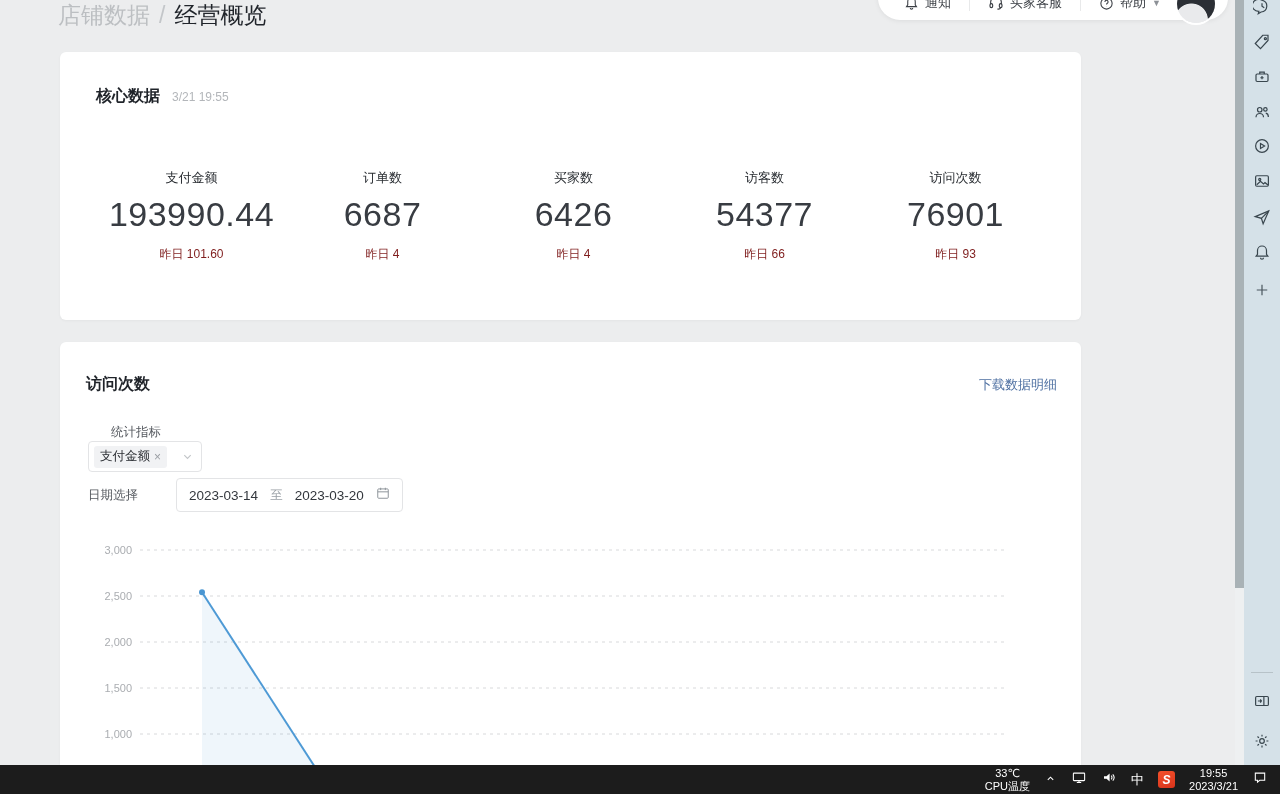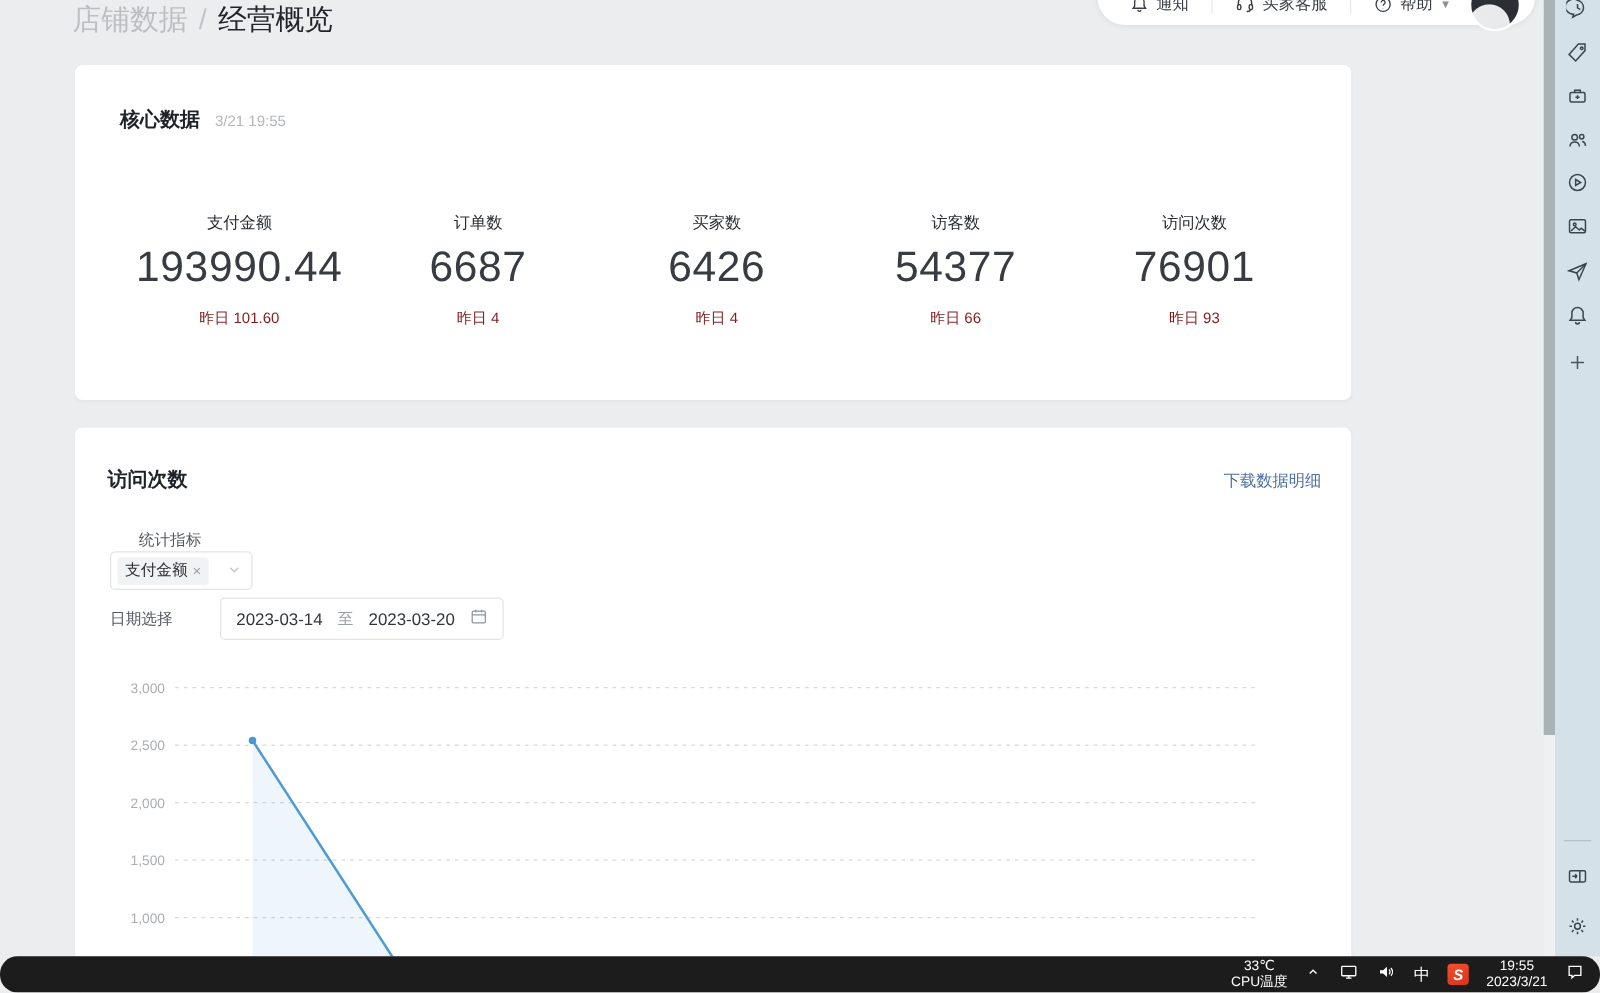--- a/index.html
+++ b/index.html
@@ -62,21 +62,21 @@
   
   .scroll-track { position:absolute; left:1235px; top:0; width:9px; height:765px; background:#eef0f1; z-index:5; }
   .scroll-thumb { position:absolute; left:1235px; top:0; width:9px; height:588px; background:#a9b2b6; z-index:6; }
   .tool-rail { position:absolute; left:1244px; top:0; width:36px; height:765px; background:#d5e1e8; z-index:7; }
   .rail-icon { position:absolute; left:9px; width:18px; height:18px; cursor:pointer; }
   .rail-icon svg { display:block; }
   .rail-div { position:absolute; left:7px; top:672px; width:22px; height:1px; background:#b7c2c8; }
 
   
   .taskbar { position:absolute; left:0; top:765px; width:1280px; height:29px; background:#1c1c1c; z-index:50;
-    display:flex; align-items:center; justify-content:flex-end; color:#fff;border-radius:14px; }
+    display:flex; align-items:center; justify-content:flex-end; color:#fff; }
   .tb-two-line { font-size:11px; line-height:12.5px; text-align:center; }
   .tb-item { display:flex; align-items:center; justify-content:center; cursor:pointer; }
   .tb-gap { margin-right:14px; }
   .sogou { width:17px; height:17px; border-radius:3px; background:linear-gradient(160deg,#f4502a,#d8341c);
     color:#fff; font-size:12px; font-weight:bold; font-style:italic; display:flex; align-items:center; justify-content:center; }
   .ime { font-size:13px; }
   .tb-clock { margin:0 14px 0 14px; }
   .tb-action { margin-right:12px; }
 </style>
 </head>

